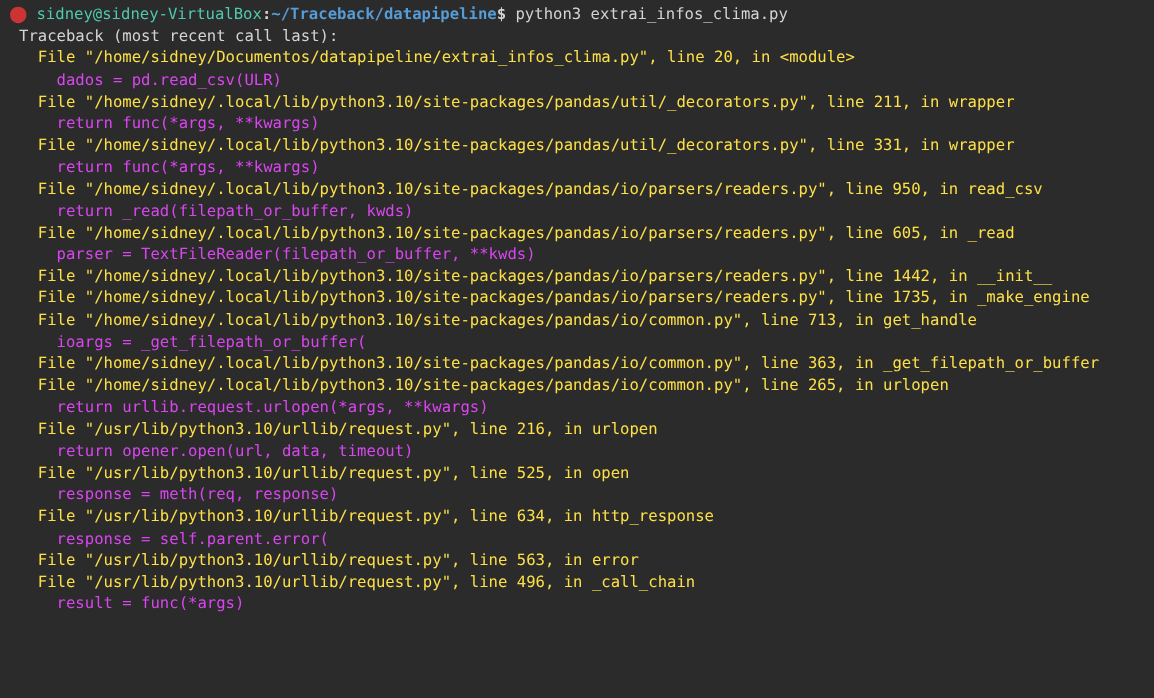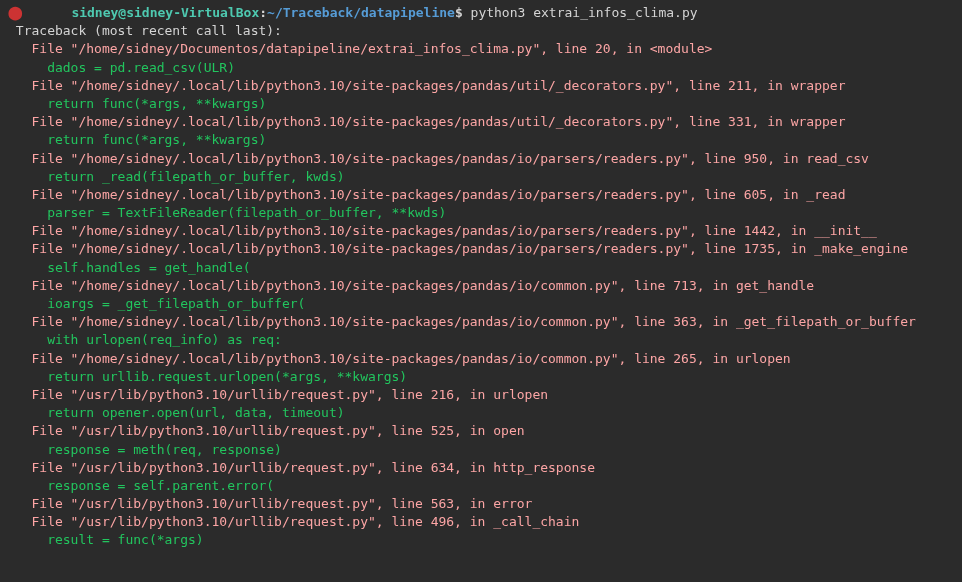--- a/index.html
+++ b/index.html
@@ -21,43 +21,42 @@
     .line {
       white-space: pre;
       font-family: inherit;
     }
     .prompt-indicator {
       color: #cc3333;
       font-weight: bold;
     }
     .prompt-user {
       color: #4EC9B0;
-      font-weight: bold;
-      margin-left: 41px;
+      font-weight: normal;
     }
     .prompt-sep {
       color: #d4d4d4;
       font-weight: bold;
     }
     .prompt-path {
       color: #569CD6;
       font-weight: bold;
     }
     .prompt-dollar {
       color: #d4d4d4;
       font-weight: bold;
     }
     .cmd {
       color: #d4d4d4;
     }
     .tb-file {
-      color: #fca5a5;
+      color: #fde047;
     }
     .tb-line {
-      color: #22c55e;
+      color: #d946ef;
     }
     .tb-header {
       color: #d4d4d4;
     }
   </style>
 </head>
 <body>
 
 <div>
 
@@ -71,25 +70,23 @@
       <div class="line tb-file">   File "/home/sidney/.local/lib/python3.10/site-packages/pandas/util/_decorators.py", line 211, in wrapper</div>
       <div class="line tb-line">     return func(*args, **kwargs)</div>
       <div class="line tb-file">   File "/home/sidney/.local/lib/python3.10/site-packages/pandas/util/_decorators.py", line 331, in wrapper</div>
       <div class="line tb-line">     return func(*args, **kwargs)</div>
       <div class="line tb-file">   File "/home/sidney/.local/lib/python3.10/site-packages/pandas/io/parsers/readers.py", line 950, in read_csv</div>
       <div class="line tb-line">     return _read(filepath_or_buffer, kwds)</div>
       <div class="line tb-file">   File "/home/sidney/.local/lib/python3.10/site-packages/pandas/io/parsers/readers.py", line 605, in _read</div>
       <div class="line tb-line">     parser = TextFileReader(filepath_or_buffer, **kwds)</div>
       <div class="line tb-file">   File "/home/sidney/.local/lib/python3.10/site-packages/pandas/io/parsers/readers.py", line 1442, in __init__</div>
       <div class="line tb-file">   File "/home/sidney/.local/lib/python3.10/site-packages/pandas/io/parsers/readers.py", line 1735, in _make_engine</div>
-      <div class="line tb-line">     self.handles = get_handle(</div>
       <div class="line tb-file">   File "/home/sidney/.local/lib/python3.10/site-packages/pandas/io/common.py", line 713, in get_handle</div>
       <div class="line tb-line">     ioargs = _get_filepath_or_buffer(</div>
       <div class="line tb-file">   File "/home/sidney/.local/lib/python3.10/site-packages/pandas/io/common.py", line 363, in _get_filepath_or_buffer</div>
-      <div class="line tb-line">     with urlopen(req_info) as req:</div>
       <div class="line tb-file">   File "/home/sidney/.local/lib/python3.10/site-packages/pandas/io/common.py", line 265, in urlopen</div>
       <div class="line tb-line">     return urllib.request.urlopen(*args, **kwargs)</div>
       <div class="line tb-file">   File "/usr/lib/python3.10/urllib/request.py", line 216, in urlopen</div>
       <div class="line tb-line">     return opener.open(url, data, timeout)</div>
       <div class="line tb-file">   File "/usr/lib/python3.10/urllib/request.py", line 525, in open</div>
       <div class="line tb-line">     response = meth(req, response)</div>
       <div class="line tb-file">   File "/usr/lib/python3.10/urllib/request.py", line 634, in http_response</div>
       <div class="line tb-line">     response = self.parent.error(</div>
       <div class="line tb-file">   File "/usr/lib/python3.10/urllib/request.py", line 563, in error</div>
       <div class="line tb-file">   File "/usr/lib/python3.10/urllib/request.py", line 496, in _call_chain</div>

